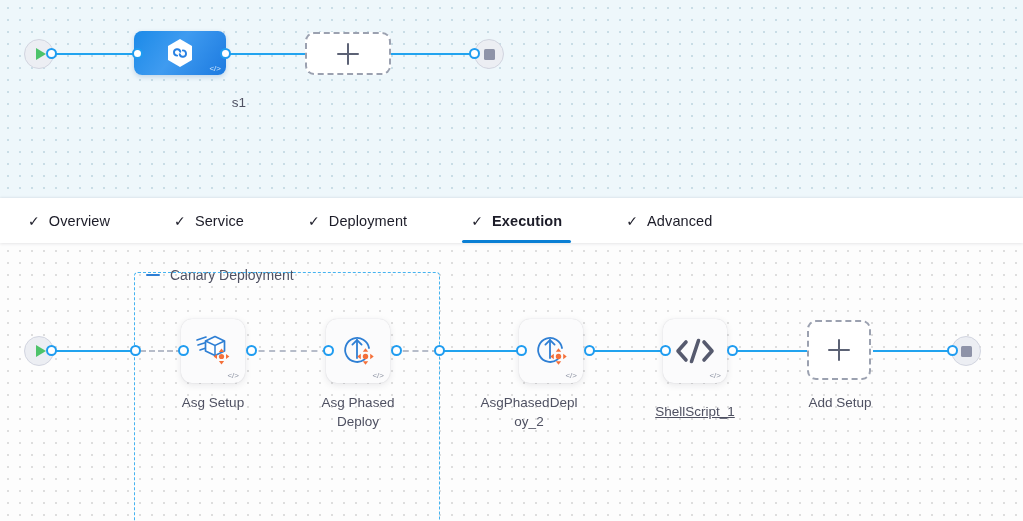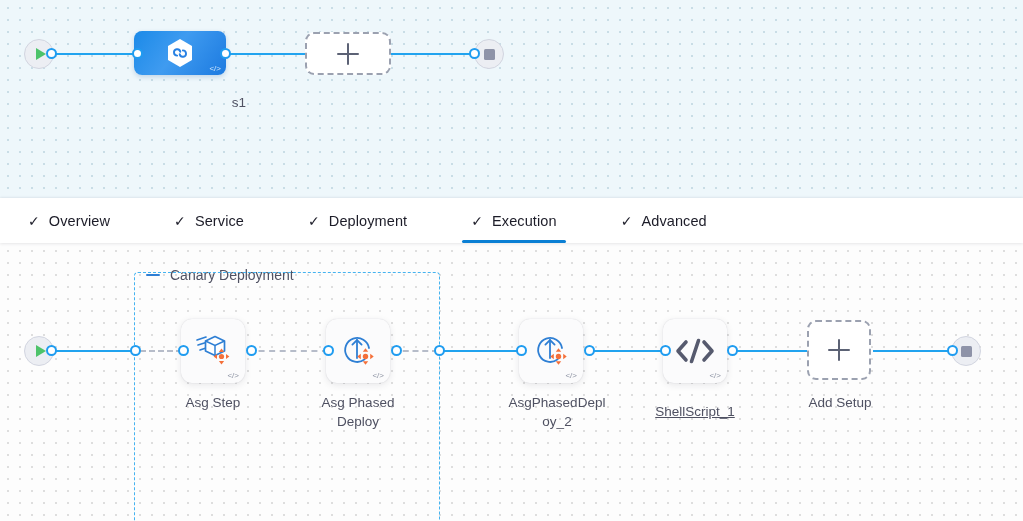--- a/index.html
+++ b/index.html
@@ -36,21 +36,21 @@
     display:flex;align-items:center;
     padding-left:22px;box-sizing:border-box;
     z-index:8;
   }
   .tab{
     position:relative;height:45px;display:flex;align-items:center;gap:9px;
     padding:0 6px;margin-right:52px;cursor:pointer;
     font-size:14.5px;color:#1c1c28;letter-spacing:.1px;
   }
   .tab .tick{font-size:14px;line-height:1;color:#22222e;}
-  .tab.active .lbl{font-weight:normal;}
+  .tab.active .lbl{font-weight:bold;}
   .tab.active:after{
     content:"";position:absolute;left:-3px;right:-3px;bottom:0;height:3px;
     background:#0b7fd4;border-radius:2px;
   }
   .dot{
     position:absolute;width:11px;height:11px;border-radius:50%;
     background:#ffffff;border:2.4px solid #1f9cf0;box-sizing:border-box;
     z-index:6;
   }
   .line{
@@ -235,21 +235,21 @@
             <path d="M28.5 17.6 l2.6 3.4 h-5.2 z"></path>
             <path d="M28.5 33.4 l2.6 -3.4 h-5.2 z"></path>
             <path d="M20.6 25.5 l3.4 -2.6 v5.2 z"></path>
             <path d="M36.4 25.5 l-3.4 -2.6 v5.2 z"></path>
           </g>
         </svg>
       </span>
       <span class="codebadge">&lt;/&gt;</span>
     </div>
     <div class="dot" style="left:246px;top:102px;"></div>
-    <div class="nodelabel" style="left:153px;top:150px;width:120px;">Asg Step</div>
+    <div class="nodelabel" style="left:153px;top:150px;width:120px;">Asg Setup</div>
 
     <div class="dot" style="left:323px;top:102px;"></div>
     <div class="step" style="left:326px;top:76px;">
       <span>
         <svg width="40" height="40" viewBox="0 0 40 40">
           <g stroke="#2e7fd4" stroke-width="1.8" fill="none" stroke-linecap="round">
             <path d="M31 17 a12 12 0 1 0 -4.4 11.4"></path>
             <path d="M19 27 L19 9"></path>
             <path d="M14.4 13.6 L19 9 L23.6 13.6"></path>
           </g>
@@ -284,21 +284,21 @@
             <path d="M27.5 17.3 l2.7 3.5 h-5.4 z"></path>
             <path d="M27.5 33.7 l2.7 -3.5 h-5.4 z"></path>
             <path d="M19.3 25.5 l3.5 -2.7 v5.4 z"></path>
             <path d="M35.7 25.5 l-3.5 -2.7 v5.4 z"></path>
           </g>
         </svg>
       </span>
       <span class="codebadge">&lt;/&gt;</span>
     </div>
     <div class="dot" style="left:584px;top:102px;"></div>
-    <div class="nodelabel" style="left:494px;top:150px;width:126px;">
+    <div class="nodelabel" style="left:466px;top:150px;width:126px;">
       <div>AsgPhasedDepl</div>
       <div>oy_2</div>
     </div>
 
     <div class="dot" style="left:660px;top:102px;"></div>
     <div class="step" style="left:663px;top:76px;">
       <span>
         <svg width="42" height="30" viewBox="0 0 42 30">
           <g fill="none" stroke="#565a6e" stroke-width="3.6" stroke-linecap="round" stroke-linejoin="round">
             <path d="M12 6 L4 15 L12 24"></path>

